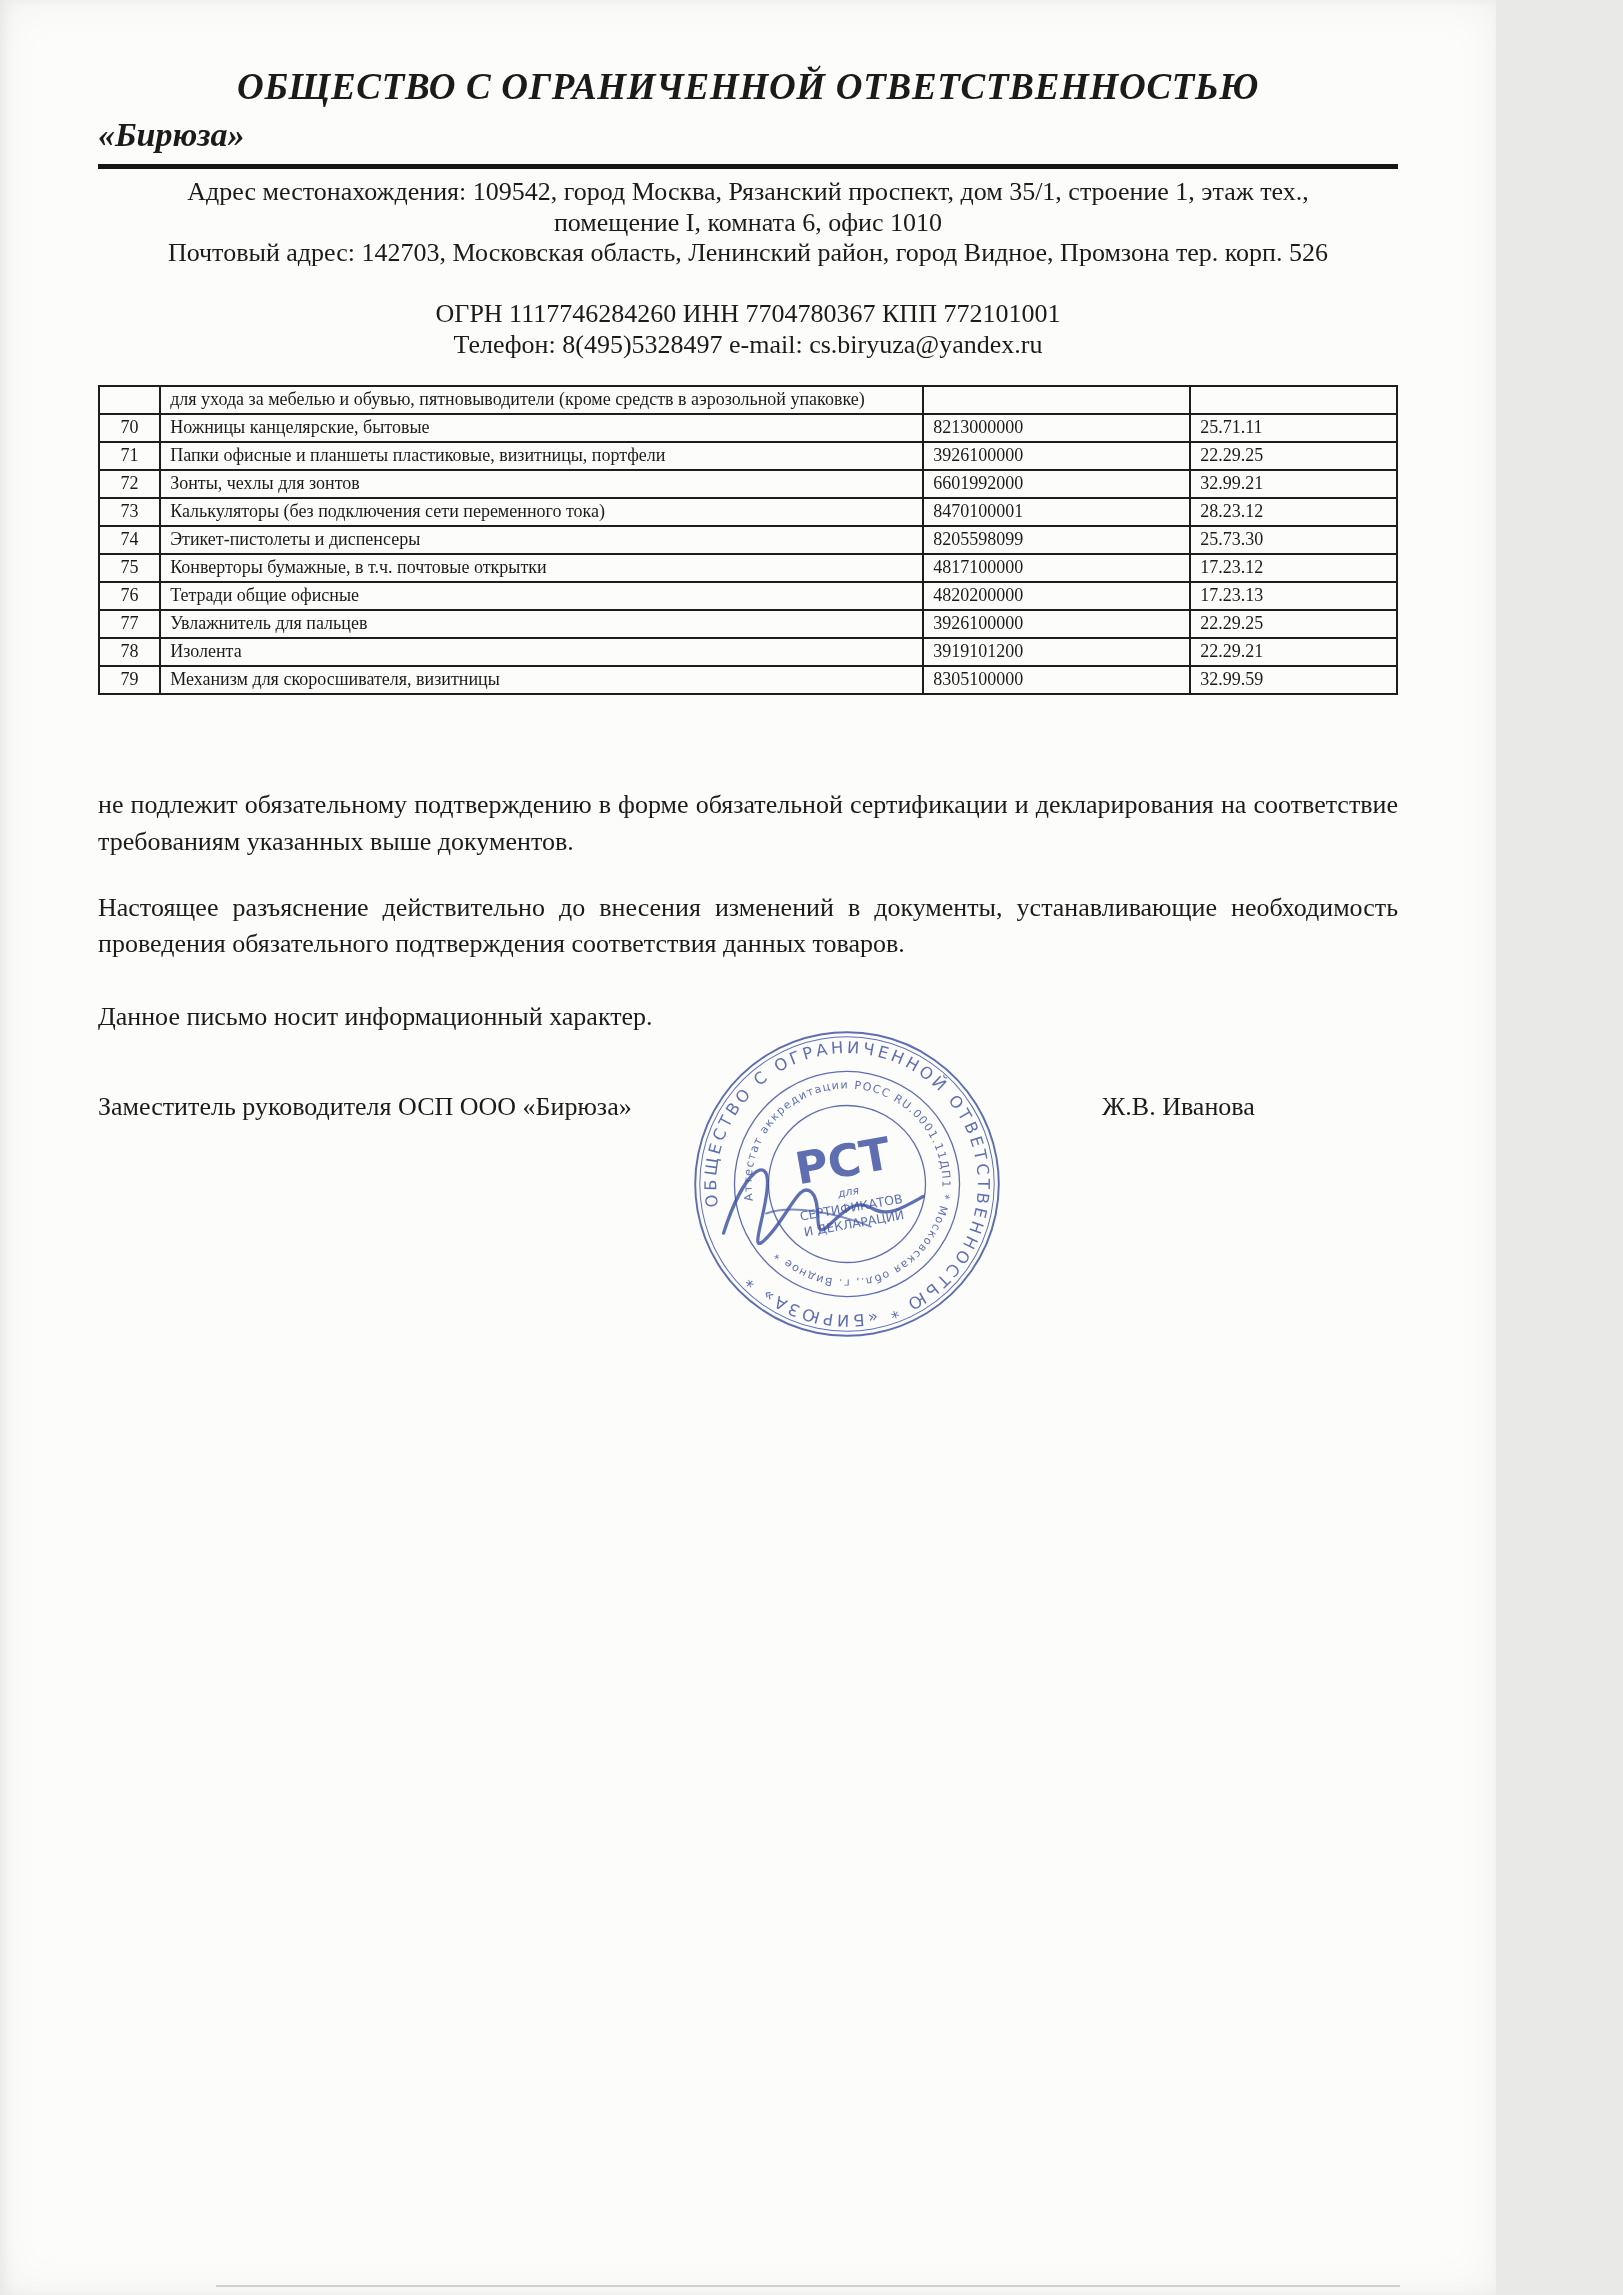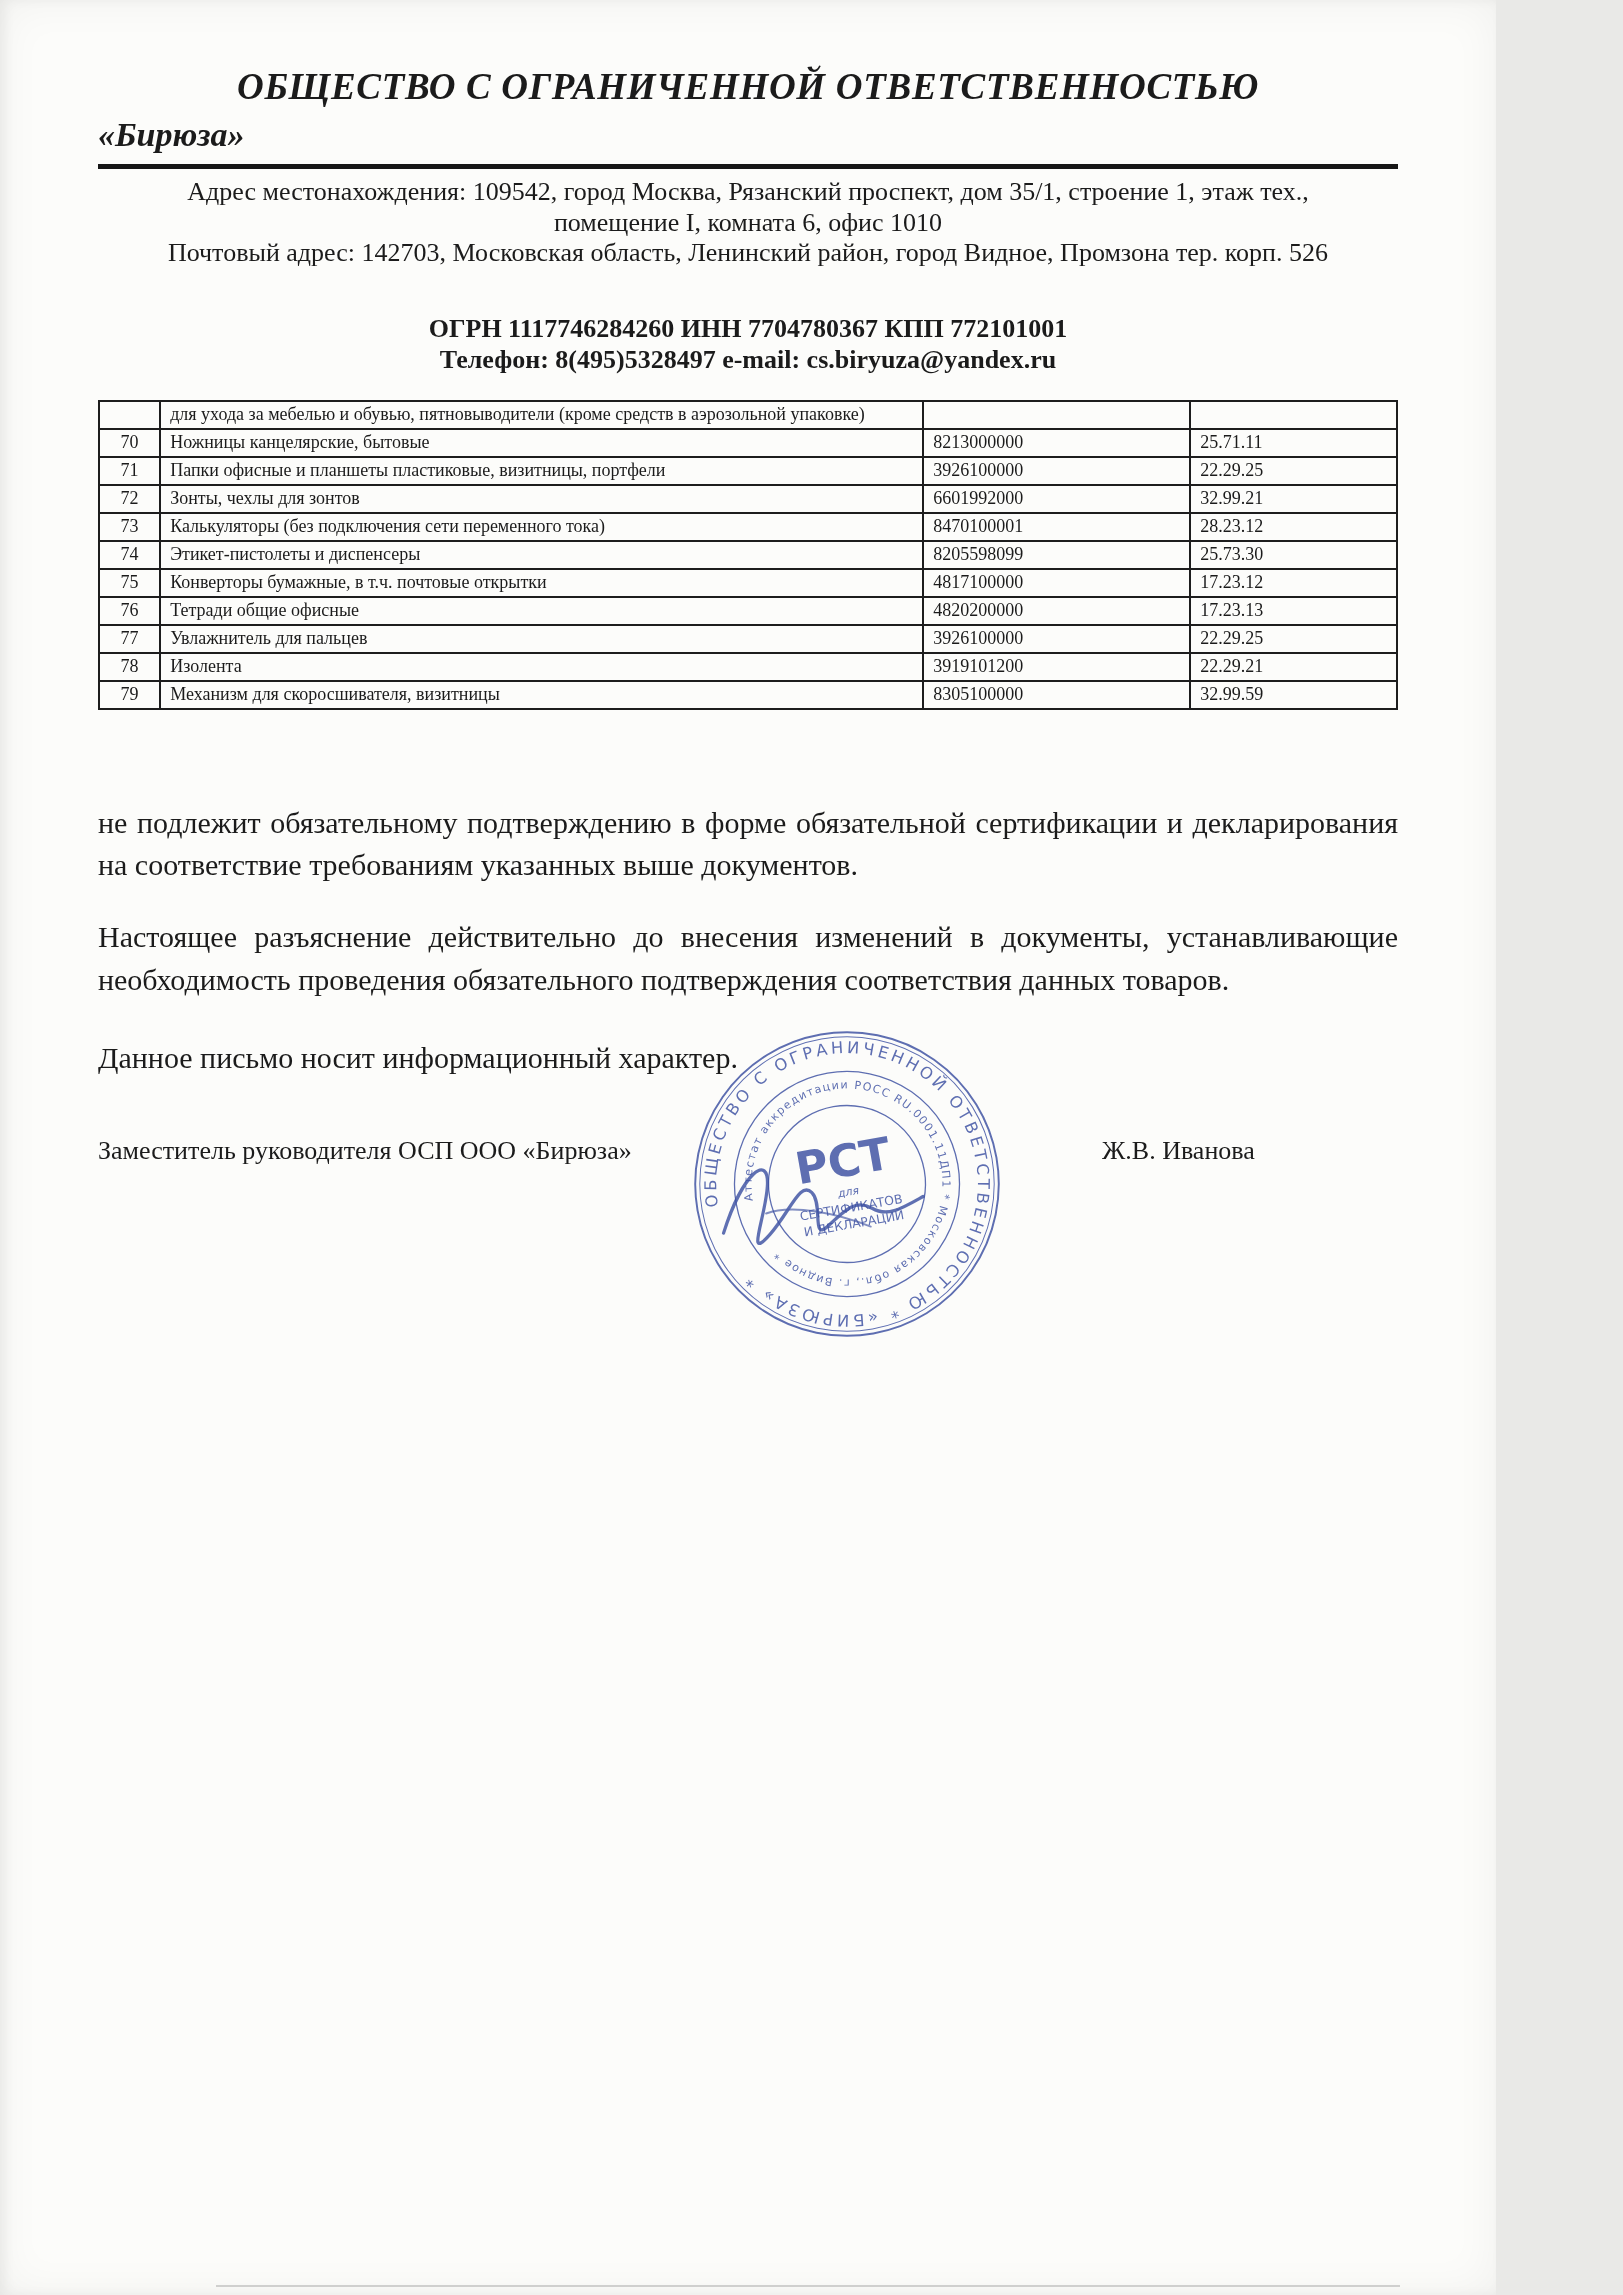--- a/index.html
+++ b/index.html
@@ -8,28 +8,28 @@
     width:1496px; height:2295px; background:#fcfcfa; position:relative;
     font-family:"Liberation Serif", serif; color:#1b1b1b; overflow:hidden;
     box-shadow: inset 0 0 46px rgba(0,0,0,0.05), inset 5.2px 0 11.8px rgba(0,0,0,0.05);
   }
   .content { padding:65px 98px 0 98px; }
   .org-type { text-align:center; font-size:37px; font-weight:bold; font-style:italic; letter-spacing:0.7px; }
   .org-name { font-size:34px; font-weight:bold; font-style:italic; margin-top:7.9px; }
   .rule { height:4.6px; background:#161616; margin-top:10.5px; }
   .hline { text-align:center; font-size:26px; line-height:1.18; }
   .hline.first { margin-top:7.9px; }
-  .reg-block { margin-top:45px;font-weight:bold; }
+  .reg-block { margin-top:30px; }
   .goods-table { border-collapse:collapse; width:100%; margin-top:25px; table-layout:fixed; }
   .goods-table td { border:2px solid #1d1d1d; font-size:18px; padding:2px 9.2px; line-height:1.22; vertical-align:top; }
   col.c-num { width:61px; }
   col.c-code { width:267px; }
   col.c-okpd { width:207px; }
   td.num { text-align:center; padding-left:2.6px; padding-right:2.6px; }
-  .para { font-size:30px; line-height:1.42; text-align:justify; }
+  .para { font-size:26px; line-height:1.42; text-align:justify; }
   #para1 { margin-top:92px; }
   #para2 { margin-top:29px; }
   #para3 { margin-top:36px; text-align:left; }
   .sig-row { position:relative; height:39px; margin-top:56px; font-size:26px; }
   .sig-name { position:absolute; left:1004px; top:0; white-space:nowrap; }
   .stamp {
     position:absolute; left:690px; top:1027px; width:314px; height:314px;
     opacity:0.82; transform:rotate(-10deg);
   }
   .stamp text { font-family:"DejaVu Sans", sans-serif; }

